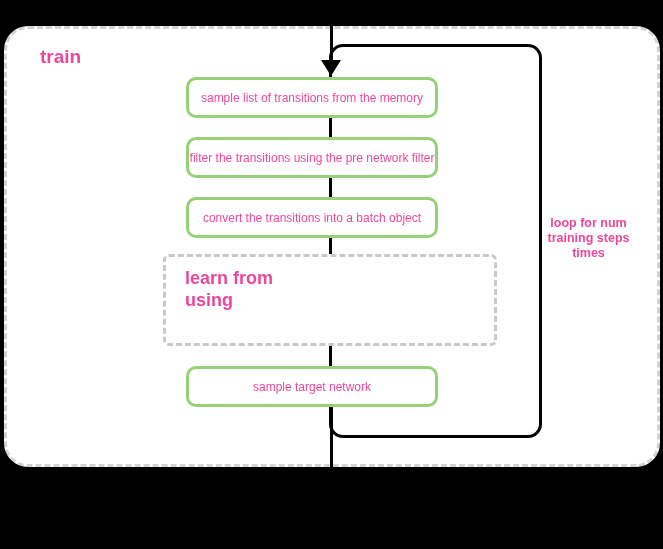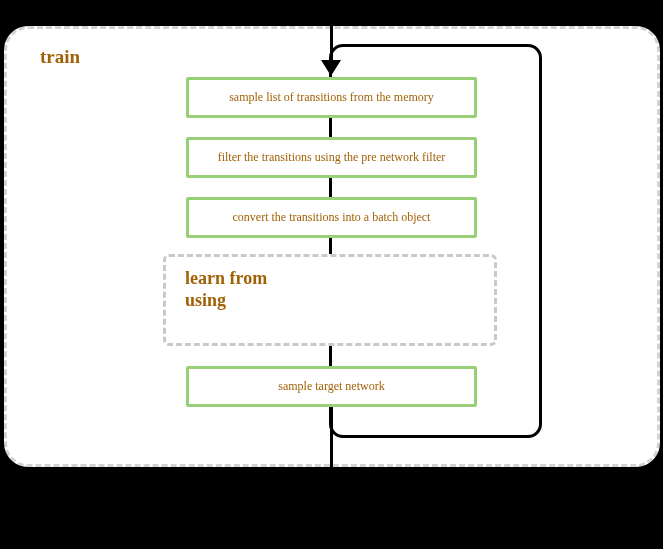--- a/index.html
+++ b/index.html
@@ -6,22 +6,22 @@
     margin: 0;
     padding: 0;
     background: #000;
   }
   .stage {
     position: relative;
     width: 663px;
     height: 549px;
     background: #000;
     overflow: hidden;
-    font-family: Liberation Serif, serif;
-    color: #a16207;
+    font-family: Liberation Sans, sans-serif;
+    color: #ec4899;
   }
   
   .frame {
     position: absolute;
     left: 4px;
     top: 26px;
     width: 656px;
     height: 441px;
     box-sizing: border-box;
     background: #fff;
@@ -67,26 +67,26 @@
     height: 0;
     border-left: 10px solid transparent;
     border-right: 10px solid transparent;
     border-top: 16px solid #000;
     z-index: 3;
   }
   
   .step {
     position: absolute;
     left: 186px;
-    width: 291px;
+    width: 252px;
     height: 41px;
     box-sizing: border-box;
     background: #fff;
     border: 3px solid #97d077;
-    border-radius: 2px;
+    border-radius: 10px;
     display: flex;
     align-items: center;
     justify-content: center;
     text-align: center;
     font-size: 12px;
     z-index: 4;
   }
   .step-1 { top: 77px; }
   .step-2 { top: 137px; }
   .step-3 { top: 197px; }
@@ -148,14 +148,17 @@
 
   <div class="step step-2">filter the transitions using the pre network filter</div>
 
   <div class="subprocess">
     <div class="subprocess-label">learn from
 using</div>
   </div>
 
   <div class="step step-final">sample target network</div>
 
+  <div class="loop-label">loop for num
+training steps
+times</div>
 
 </div>
 
 </body></html>

